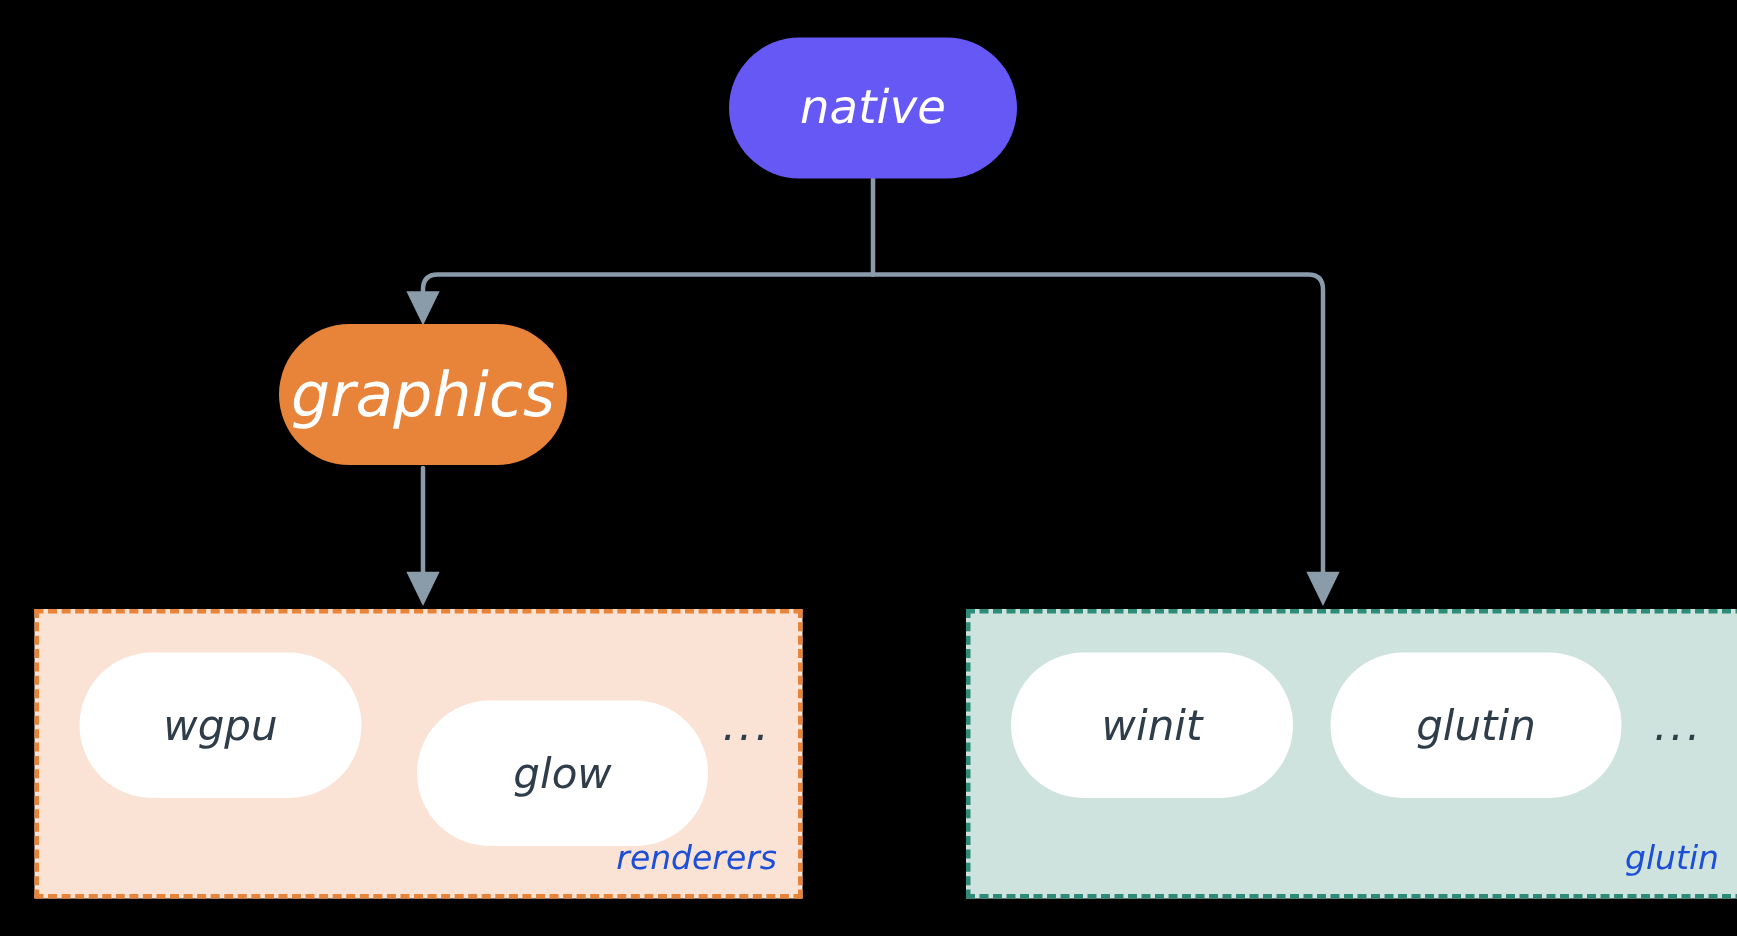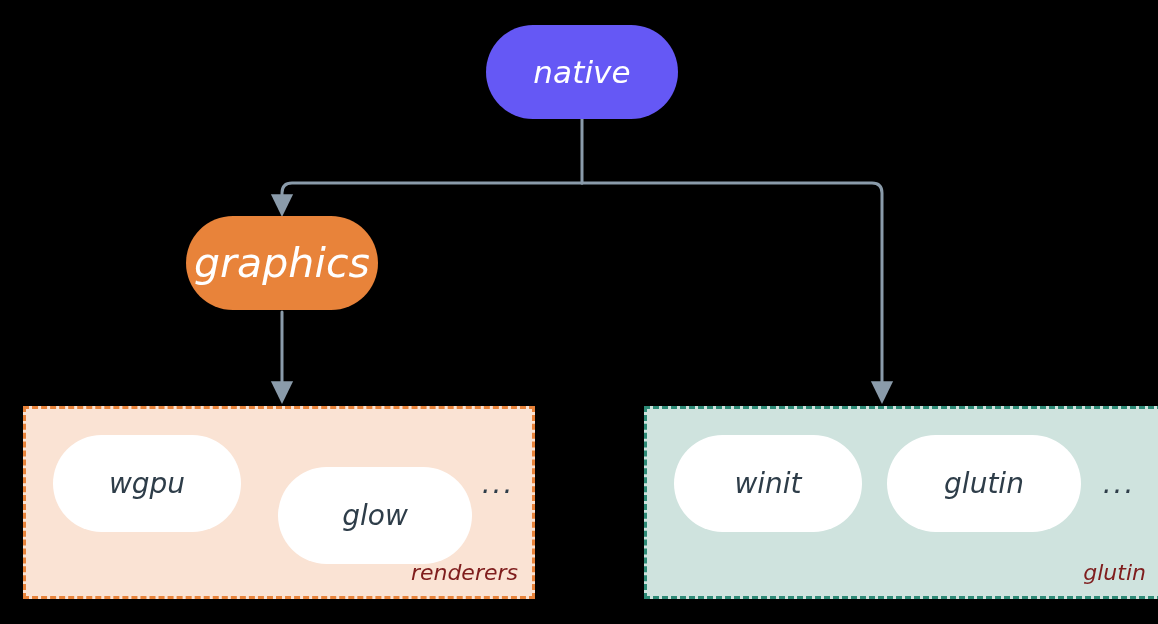--- a/index.html
+++ b/index.html
@@ -81,21 +81,21 @@
     height: 193px;
     background: #CFE3DE;
     border-color: #2E8B77;
   }
 
   .group-label {
     position: absolute;
     right: 14px;
     bottom: 10px;
     font-size: 22px;
-    color: #7f1d1d;
+    color: #1d4ed8;
     line-height: 1.2;
     white-space: nowrap;
   }
 
   
   .pill {
     position: absolute;
     display: flex;
     align-items: center;
     justify-content: center;

